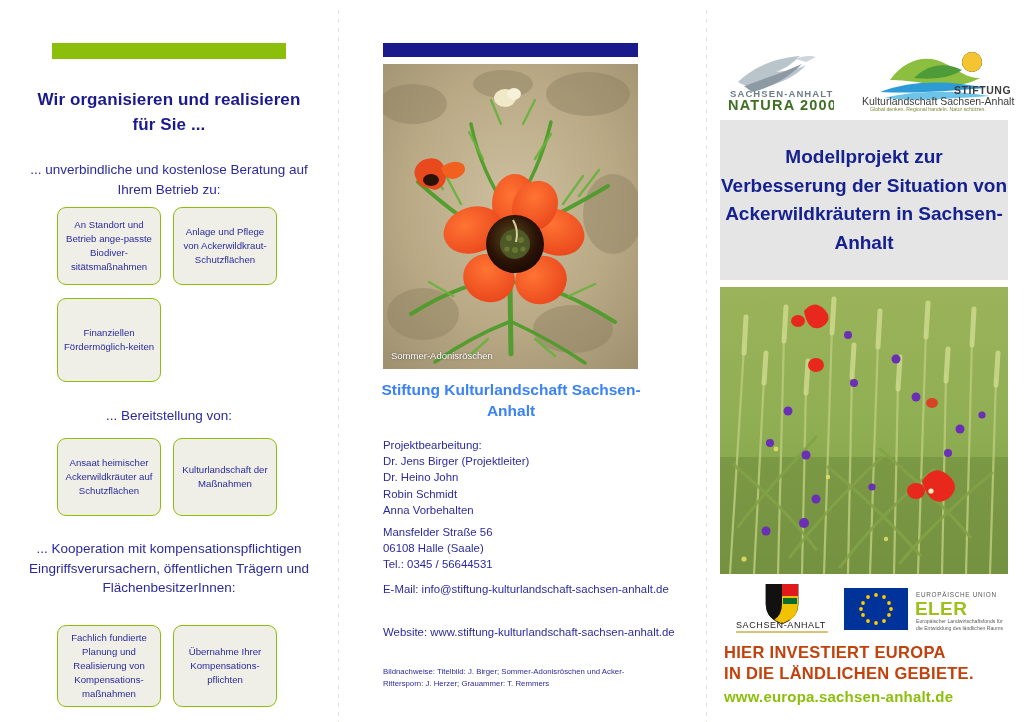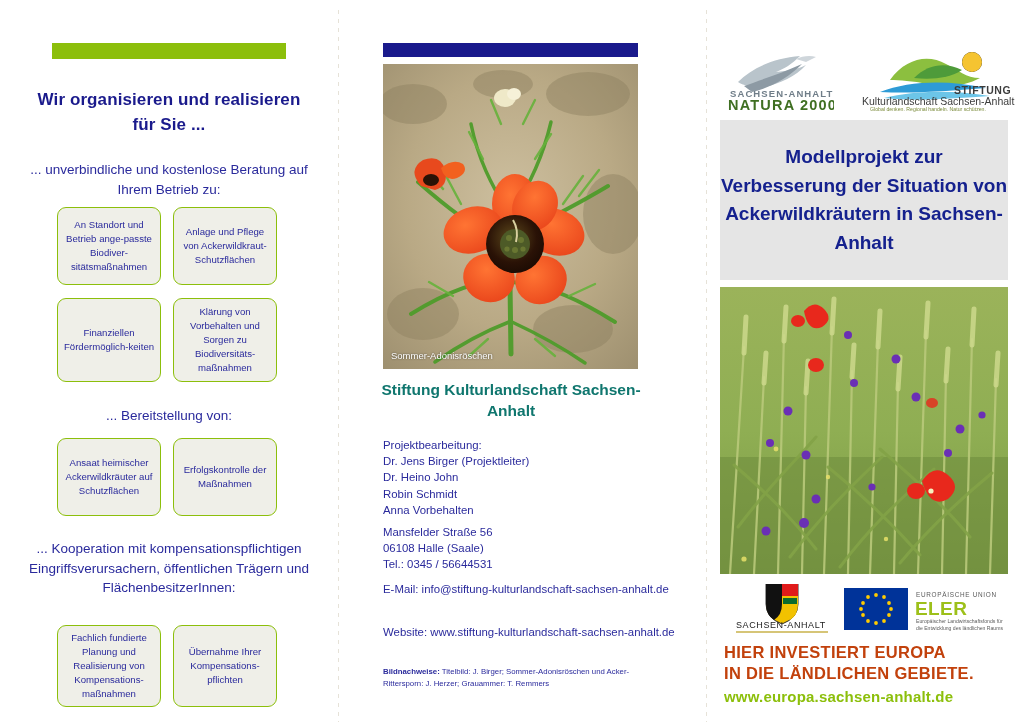--- a/index.html
+++ b/index.html
@@ -40,28 +40,28 @@
   .r4{top:615px;}  .r4 .gbox{height:82px;}
 
   
   .panel-mid{position:absolute;left:338px;top:0;width:368px;height:722px;}
   .blue-bar{position:absolute;left:45px;top:33px;width:255px;height:14px;background:#1a1a8c;}
   .photo-flower{position:absolute;left:45px;top:54px;width:255px;height:305px;overflow:hidden;
                 background:#a21caf;}
   .photo-caption{position:absolute;left:8px;bottom:7px;color:#fff;font-size:9.5px;
                  text-shadow:0 0 2px rgba(0,0,0,.6);}
   .m-title{position:absolute;left:28px;top:370px;width:290px;text-align:center;
-           font-size:15.5px;font-weight:bold;line-height:1.35;color:#0f766e;}
+           font-size:15.5px;font-weight:bold;line-height:1.35;color:#3b82f6;}
   .m-block{position:absolute;left:45px;font-size:11.4px;line-height:1.42;color:#2a2a9c;}
   .mb1{top:427px;}
   .mb2{top:514px;}
   .mb3{top:571px;}
   .mb4{top:614px;}
   .m-credit{position:absolute;left:45px;top:656px;width:258px;font-size:7.8px;line-height:1.5;color:#2a2a9c;}
-  .m-credit b{font-weight:bold;}
+  .m-credit b{font-weight:normal;}
 
   
   .panel-right{position:absolute;left:706px;top:0;width:318px;height:722px;}
   .logos-top{position:absolute;left:14px;top:42px;width:294px;height:62px;}
 
   .natura{position:absolute;left:6px;top:0;width:108px;height:60px;}
   .stift-logo{position:absolute;left:134px;top:-2px;width:162px;height:62px;}
 
   .title-card{position:absolute;left:14px;top:110px;width:288px;height:160px;
               background:#e5e5e5;display:flex;align-items:center;justify-content:center;}
@@ -96,28 +96,27 @@
 
     <div class="l-lead lead1">... unverbindliche und kostenlose Beratung auf Ihrem Betrieb zu:</div>
 
     <div class="boxrow r1">
       <div class="gbox">An Standort und Betrieb ange-passte Biodiver-sitätsmaßnahmen</div>
       <div class="gbox">Anlage und Pflege von Ackerwildkraut-Schutzflächen</div>
     </div>
 
     <div class="boxrow r2">
       <div class="gbox">Finanziellen Fördermöglich-keiten</div>
-      <div class="gbox">Klärung von Vorbehalten und Sorgen zu Biodiversitäts-maßnahmen</div>
     </div>
 
     <div class="l-lead lead2">... Bereitstellung von:</div>
 
     <div class="boxrow r3">
       <div class="gbox">Ansaat heimischer Ackerwildkräuter auf Schutzflächen</div>
-      <div class="gbox">Erfolgskontrolle der Maßnahmen</div>
+      <div class="gbox">Kulturlandschaft der Maßnahmen</div>
     </div>
 
     <div class="l-lead lead3">... Kooperation mit kompensationspflichtigen Eingriffsverursachern, öffentlichen Trägern und FlächenbesitzerInnen:</div>
 
     <div class="boxrow r4">
       <div class="gbox">Fachlich fundierte Planung und Realisierung von Kompensations-maßnahmen</div>
       <div class="gbox">Übernahme Ihrer Kompensations-pflichten</div>
     </div>
   </div>
 

